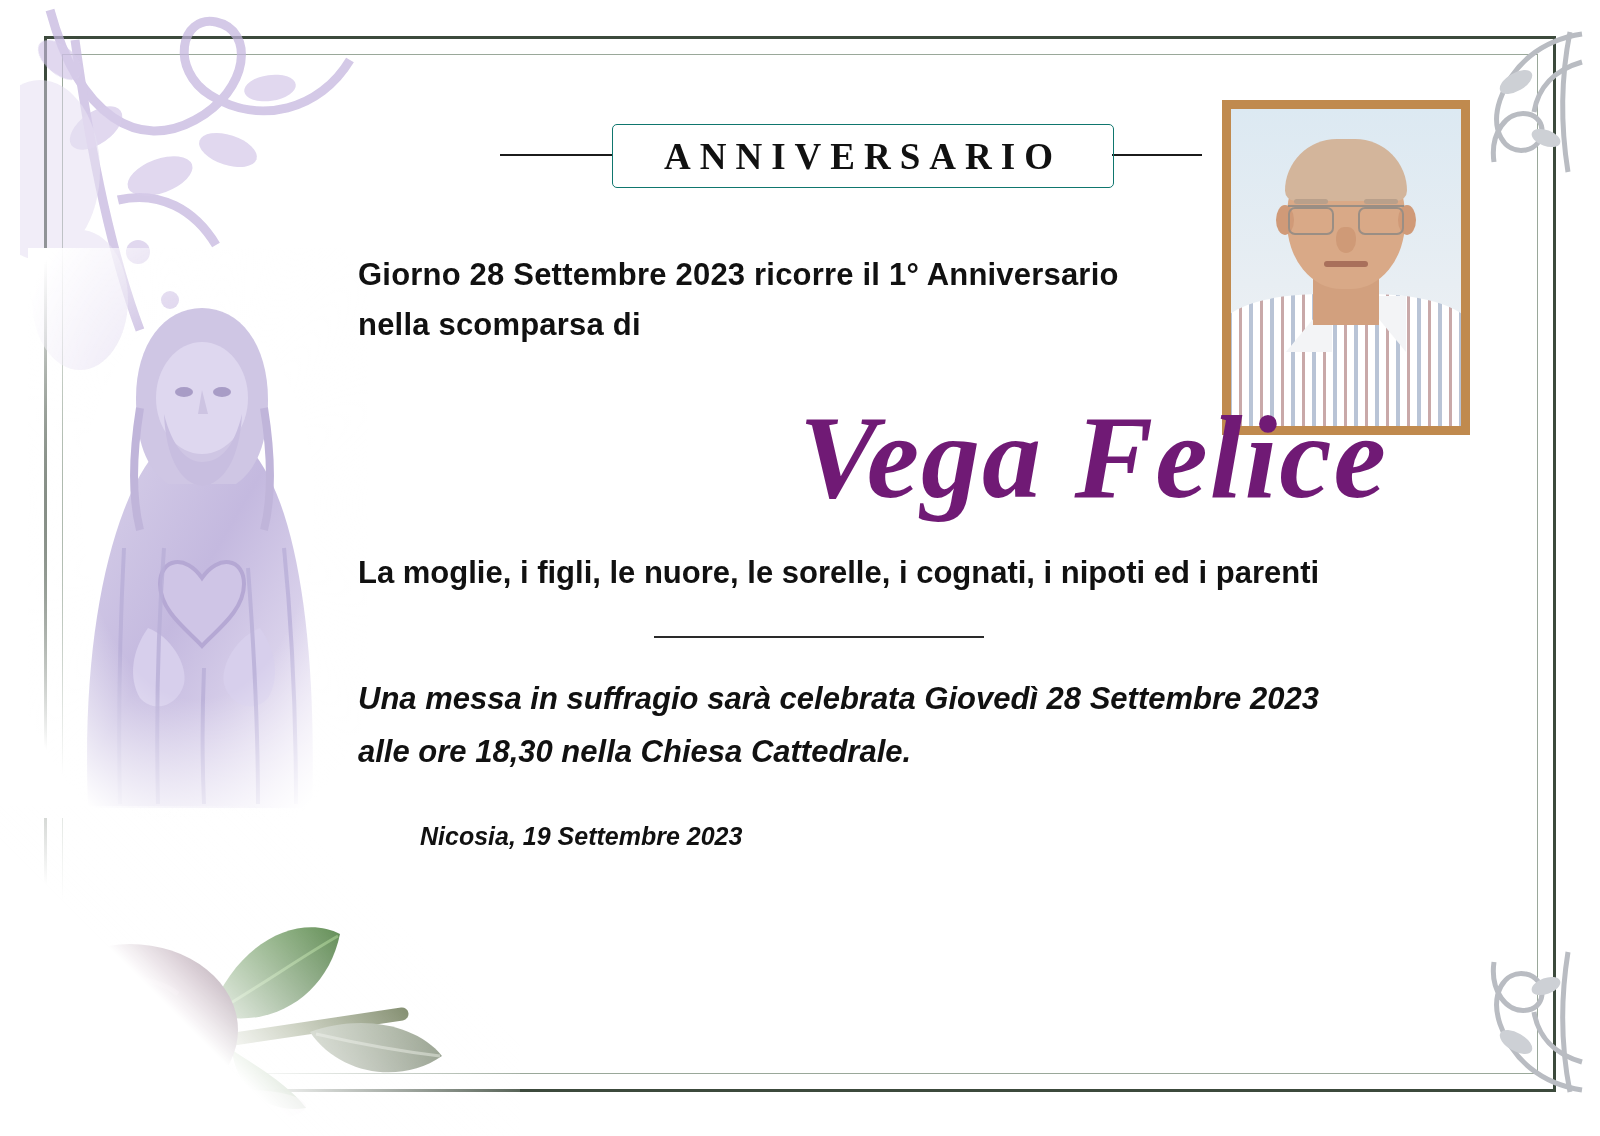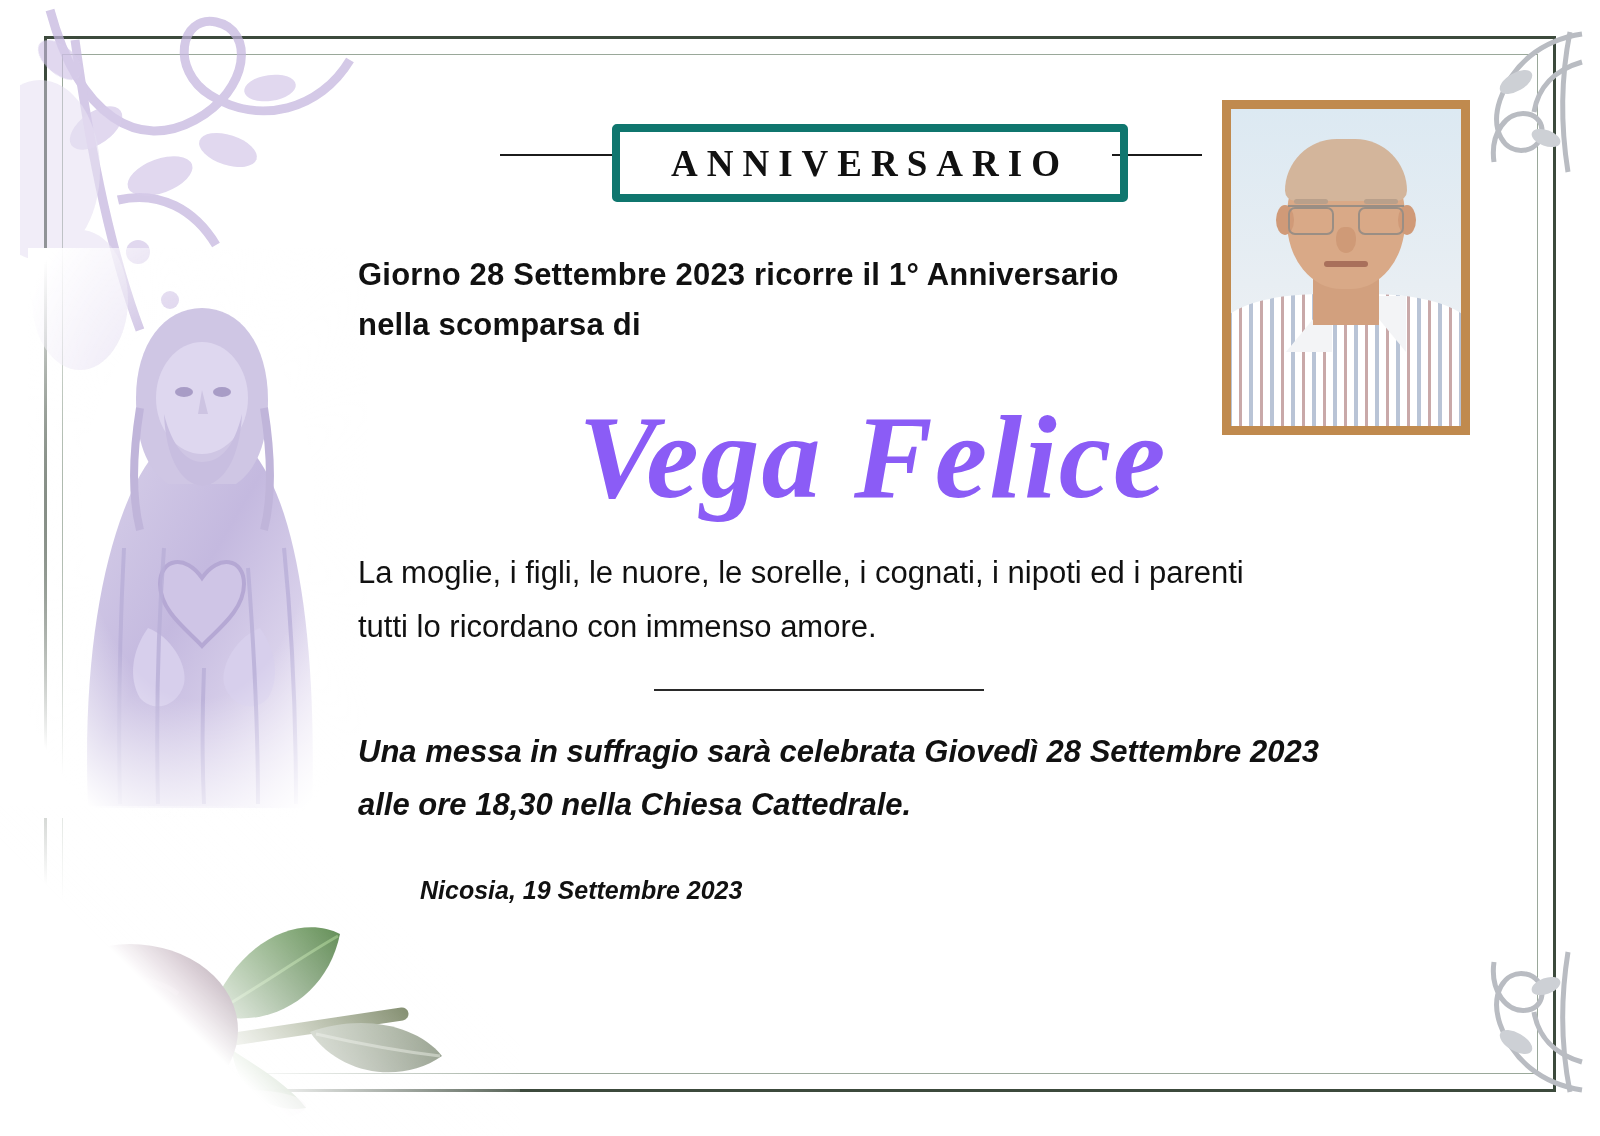--- a/index.html
+++ b/index.html
@@ -83,21 +83,21 @@
     pointer-events: none;
   }
 
   
   .title-box {
     position: absolute;
     left: 612px;
     top: 124px;
     width: 500px;
     height: 62px;
-    border: 8px solid #0f766e;
+    border: 1px solid #0f766e;
     border-radius: 5px;
     display: flex;
     align-items: center;
     justify-content: center;
   }
   .title-box .title-text {
     font-size: 37px;
     font-weight: bold;
     letter-spacing: 9px;
     color: #111;
@@ -261,34 +261,34 @@
     width: 1030px;
   }
   .lead-line {
     font-size: 31px;
     font-weight: bold;
     color: #111;
     line-height: 1.62;
     letter-spacing: .2px;
   }
   .deceased-name {
-    text-align: center;
+    text-align: right;
     font-family: "Liberation Serif", serif;
     font-style: italic;
     font-weight: bold;
     font-size: 118px;
-    color: #8b5cf6;
+    color: #701a75;
     letter-spacing: 2px;
     margin: 46px 0 26px 0;
     line-height: 1.05;
     white-space: nowrap;
   }
   .family-line {
     font-size: 31px;
-    font-weight: normal;
+    font-weight: bold;
     color: #111;
     line-height: 1.72;
   }
   .divider {
     width: 330px;
     height: 0;
     border-top: 2px solid #2a2a2a;
     margin: 36px 0 34px 296px;
   }
   .mass-line {
@@ -473,21 +473,20 @@
     <div class="ph-mouth"></div>
   </div>
 
   <div class="body-text">
     <div class="lead-line">Giorno 28 Settembre 2023 ricorre il 1° Anniversario</div>
     <div class="lead-line">nella scomparsa di</div>
 
     <div class="deceased-name">Vega Felice</div>
 
     <div class="family-line">La moglie, i figli, le nuore, le sorelle, i cognati, i nipoti ed i parenti</div>
-    <div class="family-line">tutti lo ricordano con immenso amore.</div>
 
     <div class="divider"></div>
 
     <div class="mass-line">Una messa in suffragio sarà celebrata Giovedì 28 Settembre 2023</div>
     <div class="mass-line">alle ore 18,30 nella Chiesa Cattedrale.</div>
 
     <div class="place-date">Nicosia, 19 Settembre 2023</div>
   </div>
 
 </div>

